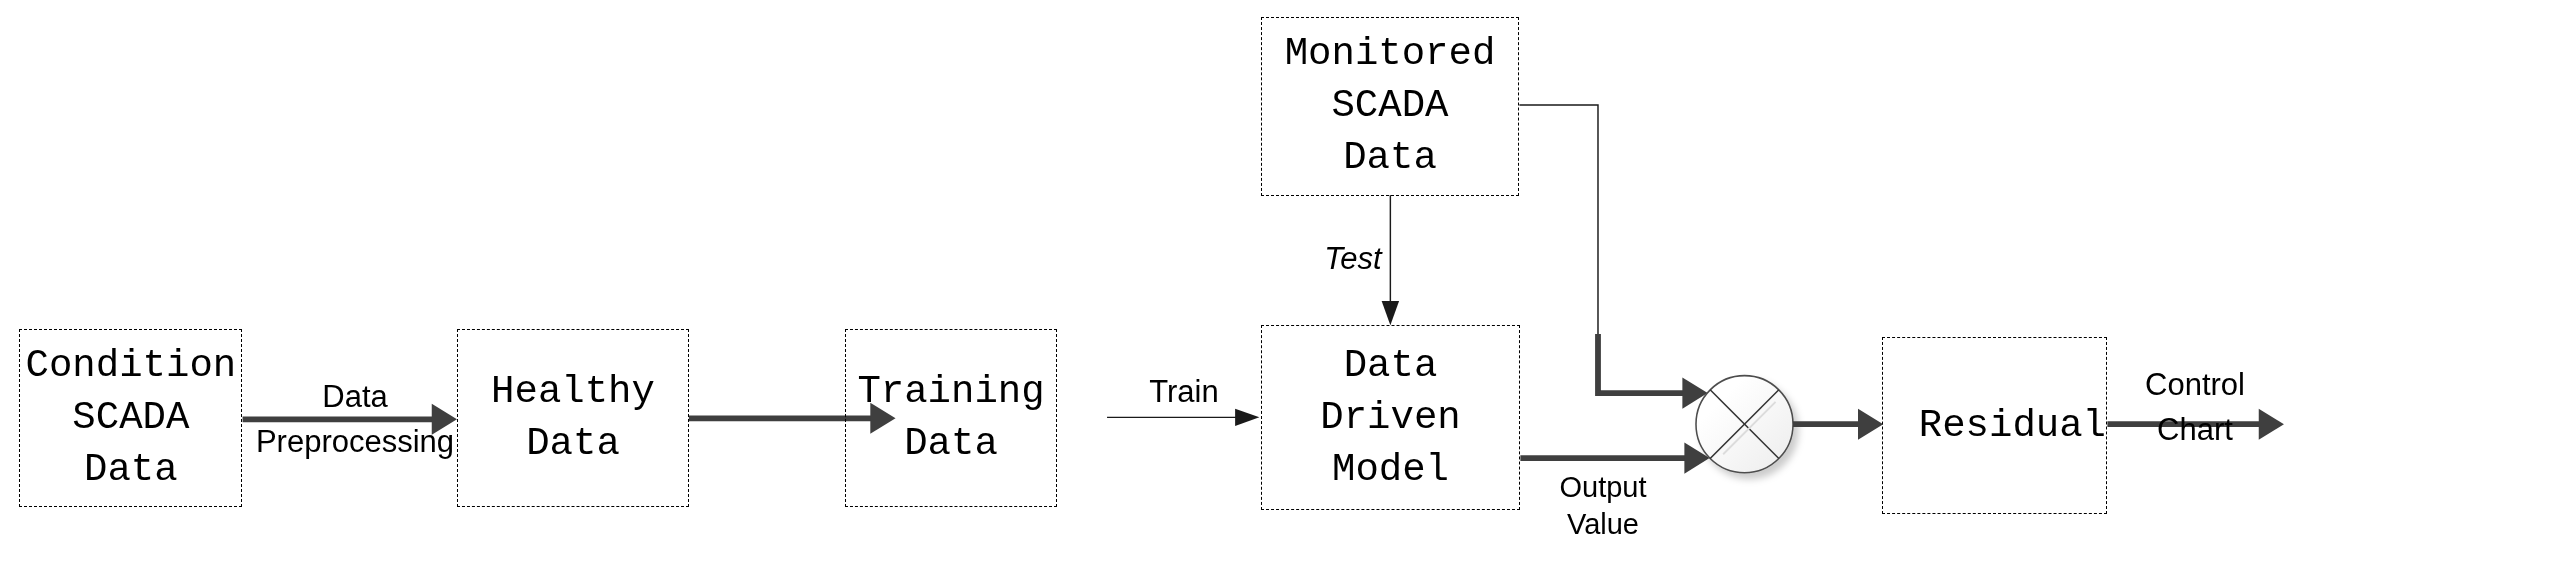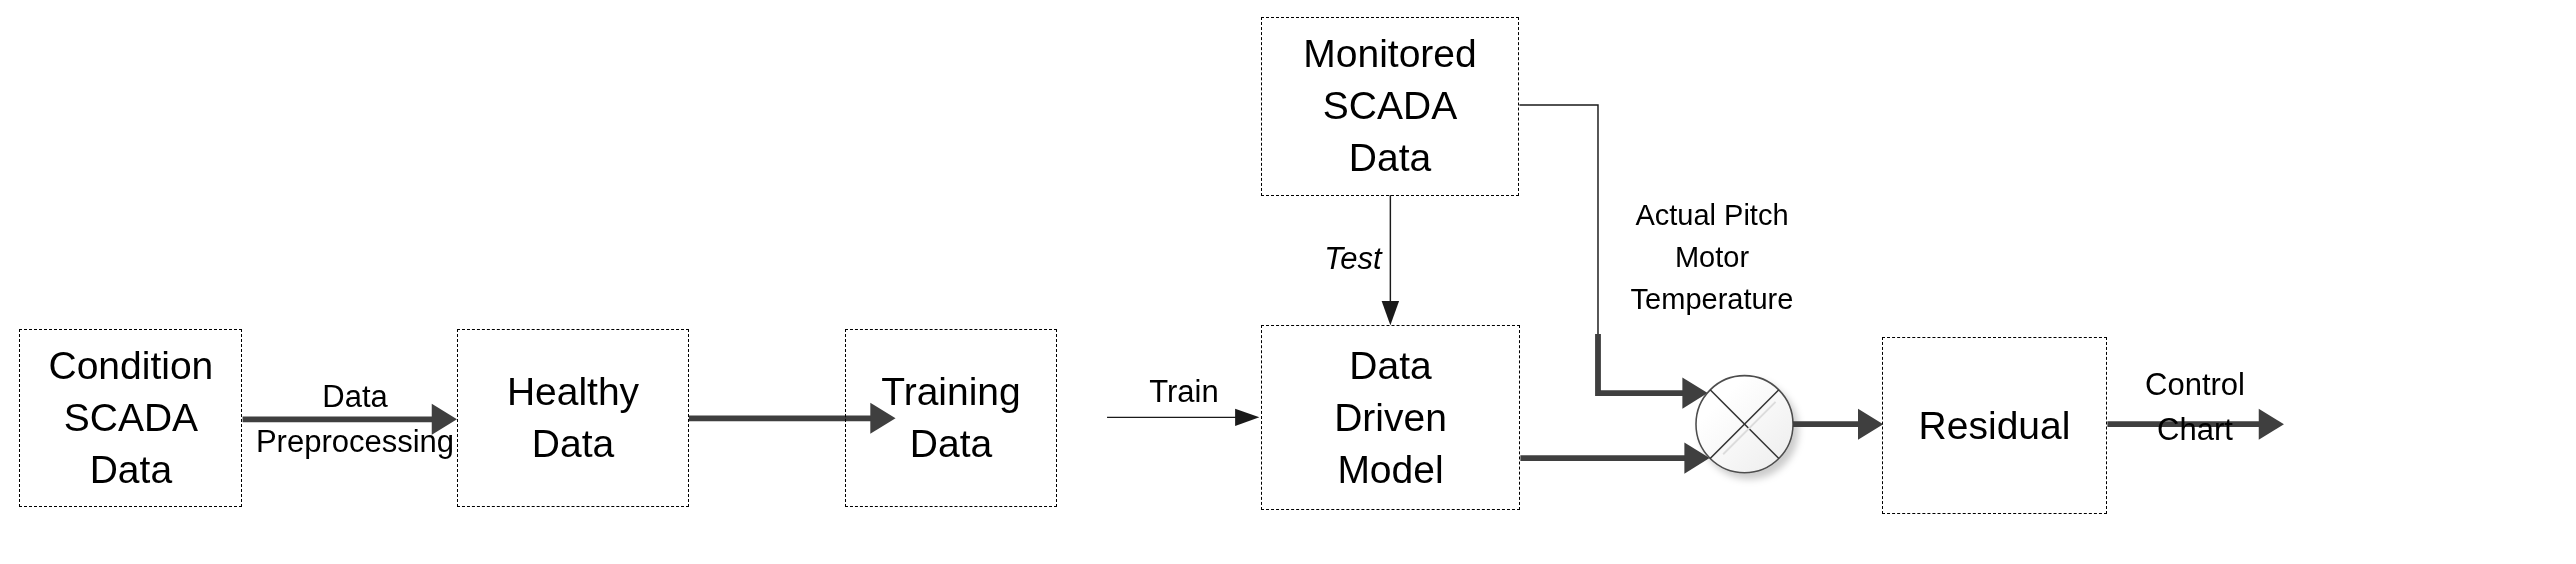--- a/index.html
+++ b/index.html
@@ -22,20 +22,21 @@
     width: 2576px; height: 565px;
   }
   .node {
     position: absolute;
     border: 1px dashed #000000;
     display: flex;
     align-items: center;
     justify-content: center;
     box-sizing: border-box;
     background: transparent;
+    font-family: Liberation Mono, monospace;
   }
   .node-text {
     white-space: pre-line;
     text-align: center;
     font-size: 39px;
     line-height: 52px;
     color: #000000;
   }
   .edge-label {
     position: absolute;
@@ -53,21 +54,21 @@
   .edge-label.tight {
     font-size: 29px;
     line-height: 37px;
   }
   
   #node-historical { left: 19.4px;   top: 329px; width: 223px; height: 178px; }
   #node-healthy    { left: 457px;  top: 329px; width: 232px; height: 178px; }
   #node-training   { left: 845px;  top: 329px; width: 212px; height: 178px; }
   #node-model      { left: 1261px; top: 325px; width: 259px; height: 185px; }
   #node-monitored  { left: 1261px; top: 16.5px;  width: 258px; height: 179px; }
-  #node-residual   { left: 1882px; top: 337px; width: 225px; height: 177px; }
+  #node-residual   { left: 1882px; top: 337px; width: 225px; height: 177px; justify-content: flex-end; }
   #node-condition  { left: 2284px; top: 338px; width: 268px; height: 175px; }
   
   #label-data-preprocessing { left: 355px;  top: 419px; }
   #label-feature-selection  { left: 792px;  top: 417px; }
   #label-train              { left: 1184px; top: 391px; }
   #label-test               { left: 1353px; top: 258px; font-style: italic; }
   #label-actual-pitch       { left: 1712px; top: 257px; }
   #label-output-value       { left: 1603px; top: 506px; }
   #label-control-chart      { left: 2195px; top: 407px; }
 </style>
@@ -160,20 +161,19 @@
 Data</span>
   </div>
   <div class="node" id="node-residual">
     <span class="node-text">Residual</span>
   </div>
 
   <div class="edge-label" id="label-data-preprocessing">Data
 Preprocessing</div>
   <div class="edge-label" id="label-train">Train</div>
   <div class="edge-label" id="label-test">Test</div>
-  <div class="edge-label small" id="label-actual-pitch">Actual Pitch
-Motor
-Temperature</div>
+  <div class="edge-label tight" id="label-output-value">Output
+Value</div>
   <div class="edge-label" id="label-control-chart">Control
 Chart</div>
 
 </div>
 
 
 </body></html>

